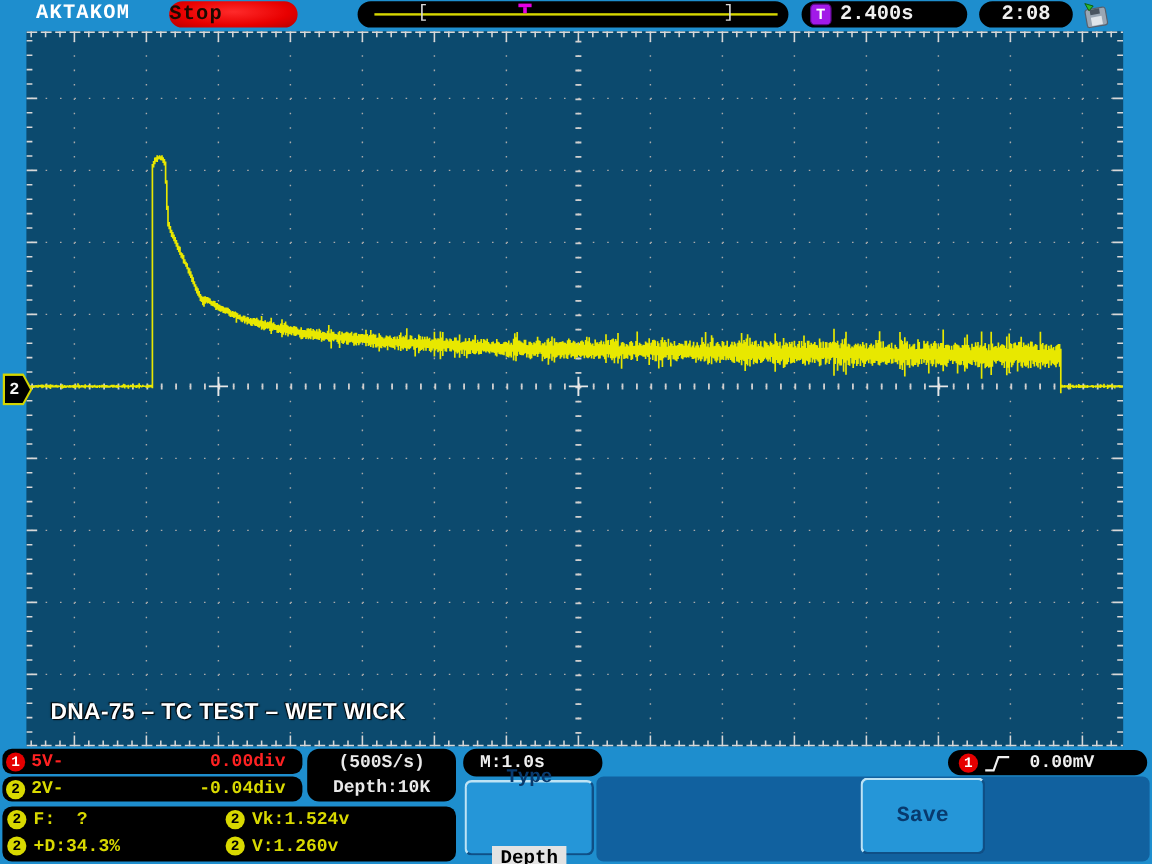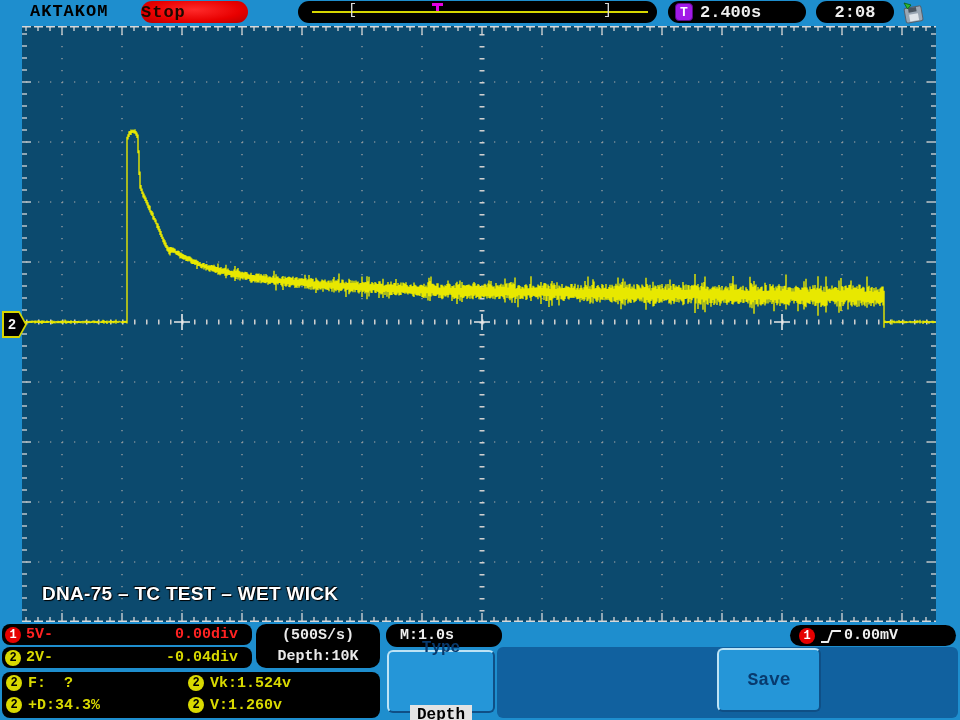--- a/index.html
+++ b/index.html
@@ -1,20 +1,20 @@
 <!DOCTYPE html>
 <html><head>
 <meta charset="utf-8">
 <style>
   html,body{margin:0;padding:0;background:#333;}
   #scope{position:relative;width:960px;height:720px;background:#1e8ece;overflow:hidden;
          font-family:"Liberation Mono","DejaVu Sans Mono",monospace;}
   
   .brand{position:absolute;left:30px;top:2px;font:bold 17px "Liberation Mono",monospace;
-         color:#000000;letter-spacing:1px;}
+         color:#ffffff;letter-spacing:1px;}
   .stop-pill{position:absolute;left:141px;top:1px;width:107px;height:22px;border-radius:11px;
              background:radial-gradient(ellipse at 50% 40%,#ff2a2a 0%,#e80000 60%,#b50000 100%);
              display:flex;align-items:center;
              color:#1c0a00;font:bold 17px "Liberation Mono",monospace;letter-spacing:1px;}
   .pill{position:absolute;background:#000;border-radius:11px;display:flex;align-items:center;
         color:#efefef;font:bold 17px "Liberation Mono",monospace;}
   .trigbar{left:298px;top:1px;width:359px;height:22px;}
   .trigbar .record-line{position:absolute;left:14px;right:9px;top:10px;height:2px;background:#d6d600;}
   .trigbar .bracket{position:absolute;top:1px;font:15px "Liberation Mono",monospace;color:#d8d8d8;}
   .trigbar .bracket.l{left:50px;}
@@ -58,21 +58,21 @@
   .ch1{top:624px;color:#ff2222;}
   .ch2{top:647px;color:#d9d900;}
   .ratebox{left:256px;top:624px;width:124px;height:44px;flex-direction:column;justify-content:center;
            color:#e9e9e9;border-radius:10px;}
   .ratebox div{line-height:21px;}
   .mpill{left:386px;top:624px;width:116px;height:23px;border-radius:11px;color:#efefef;}
   .mpill span{margin-left:14px;}
   .trigpill{left:790px;top:625px;width:166px;height:21px;border-radius:11px;color:#efefef;}
   .trigpill .badge{margin-left:9px;}
   .trigpill svg{margin-left:4px;}
-  .trigpill .lvl{margin-left:1px;}
+  .trigpill .lvl{margin-left:15px;}
   .measbox{left:2px;top:672px;width:378px;height:46px;border-radius:8px;
            display:grid;grid-template-columns:182px 190px;grid-template-rows:22px 22px;
            align-items:center;color:#d9d900;padding-left:4px;box-sizing:border-box;}
   .meas{display:flex;align-items:center;}
   .meas .txt{margin-left:6px;white-space:pre;}
   
   .menu-panel{position:absolute;left:497px;top:647px;width:461px;height:71px;background:#11619f;
               border-radius:6px;}
   .softbtn{position:absolute;background:#2596d8;border:2px solid #bde3f5;
            border-right-color:#0f4f86;border-bottom-color:#0f4f86;border-radius:6px;

